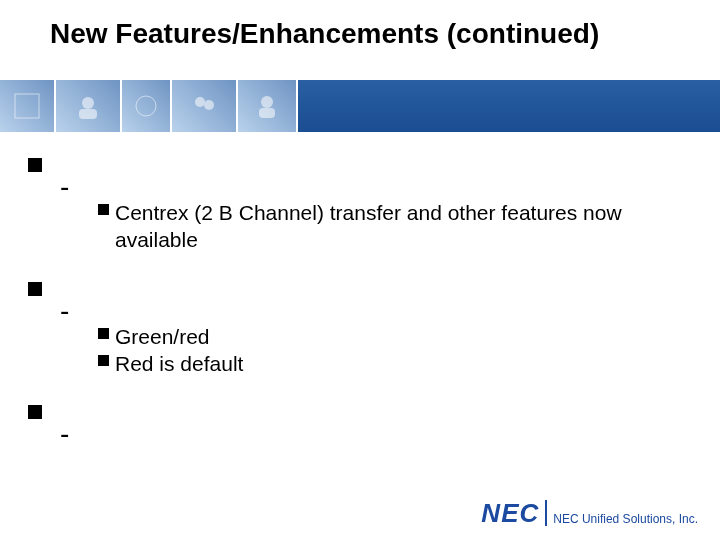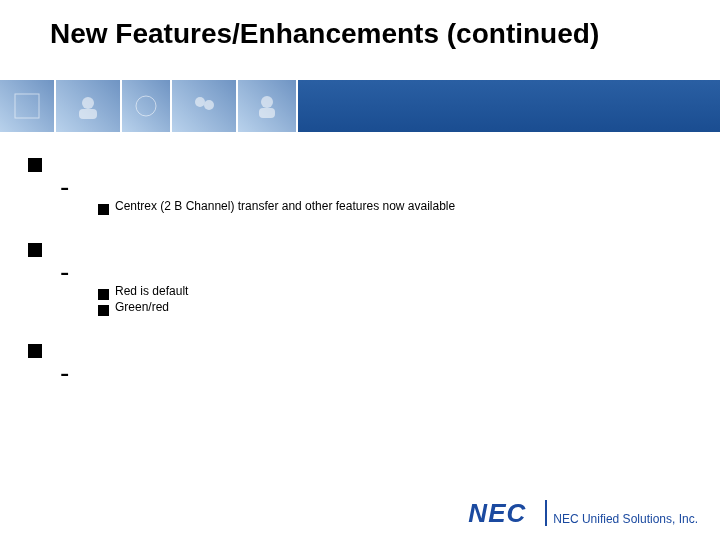--- a/index.html
+++ b/index.html
@@ -6,25 +6,25 @@
   .slide{position:relative;width:720px;height:540px}
   .title{position:absolute;top:18px;left:50px;font-size:28px;font-weight:700}
   .banner{position:absolute;top:80px;left:0;width:720px;height:52px;background:linear-gradient(#2a5fa3,#1a4d91);display:flex}
   .banner .photo{flex:0 0 auto;height:52px;border-right:2px solid #fff;background:linear-gradient(45deg,#b9d2ec,#6f94c3);display:flex;align-items:center;justify-content:center}
   .banner .photo svg{opacity:.55}
   .content{position:absolute;top:150px;left:28px;right:24px}
   .l1{margin:0 0 4px 0;font-size:24px;display:flex;align-items:flex-start}
   .l1 .blk{width:14px;height:14px;background:#000;flex:0 0 auto;margin:8px 8px 0 0}
   .l2{margin:0 0 2px 32px;font-size:21px;display:flex;align-items:flex-start}
   .l2 .dash{flex:0 0 auto;margin:0 8px 0 0;font-weight:400;font-size:28px;line-height:21px}
-  .l3{margin:0 0 0 70px;font-size:12px;display:flex;align-items:flex-start;line-height:1.3}
+  .l3{margin:0 0 0 70px;font-size:21px;display:flex;align-items:flex-start;line-height:1.3}
   .l3 .blk{width:11px;height:11px;background:#000;flex:0 0 auto;margin:5px 6px 0 0}
   .gap{height:20px}
   .logo{position:absolute;right:22px;bottom:14px;display:flex;align-items:flex-end}
-  .logo .mark{font-family:Arial,sans-serif;font-weight:bold;font-style:italic;font-size:26px;color:#1b4aa0;letter-spacing:1px;border-right:2px solid #1b4aa0;padding-right:19px;margin-right:6px;line-height:1}
+  .logo .mark{font-family:Arial,sans-serif;font-weight:bold;font-style:italic;font-size:26px;color:#1b4aa0;letter-spacing:1px;border-right:2px solid #1b4aa0;padding-right:6px;margin-right:6px;line-height:1}
   .logo .tag{font-size:12px;color:#1b4aa0;line-height:1.1}
 </style>
 </head>
 <body>
 <div class="slide">
 
 <div class="title">New Features/Enhancements (continued)</div>
 
 <div class="banner">
   <div class="photo" style="width:54px">
@@ -73,25 +73,25 @@
   <div class="gap"></div>
 
   <div class="l1">
         <span class="blk"></span>
       </div>
   <div class="l2">
         <span class="dash">-</span>
       </div>
   <div class="l3">
         <span class="blk"></span>
-        <span>Red is default</span>
+        <span>Green/red</span>
       </div>
   <div class="l3">
         <span class="blk"></span>
-        <span>Green/red</span>
+        <span>Red is default</span>
       </div>
 
   <div class="gap"></div>
 
   <div class="l1">
         <span class="blk"></span>
       </div>
   <div class="l2">
         <span class="dash">-</span>
       </div>

